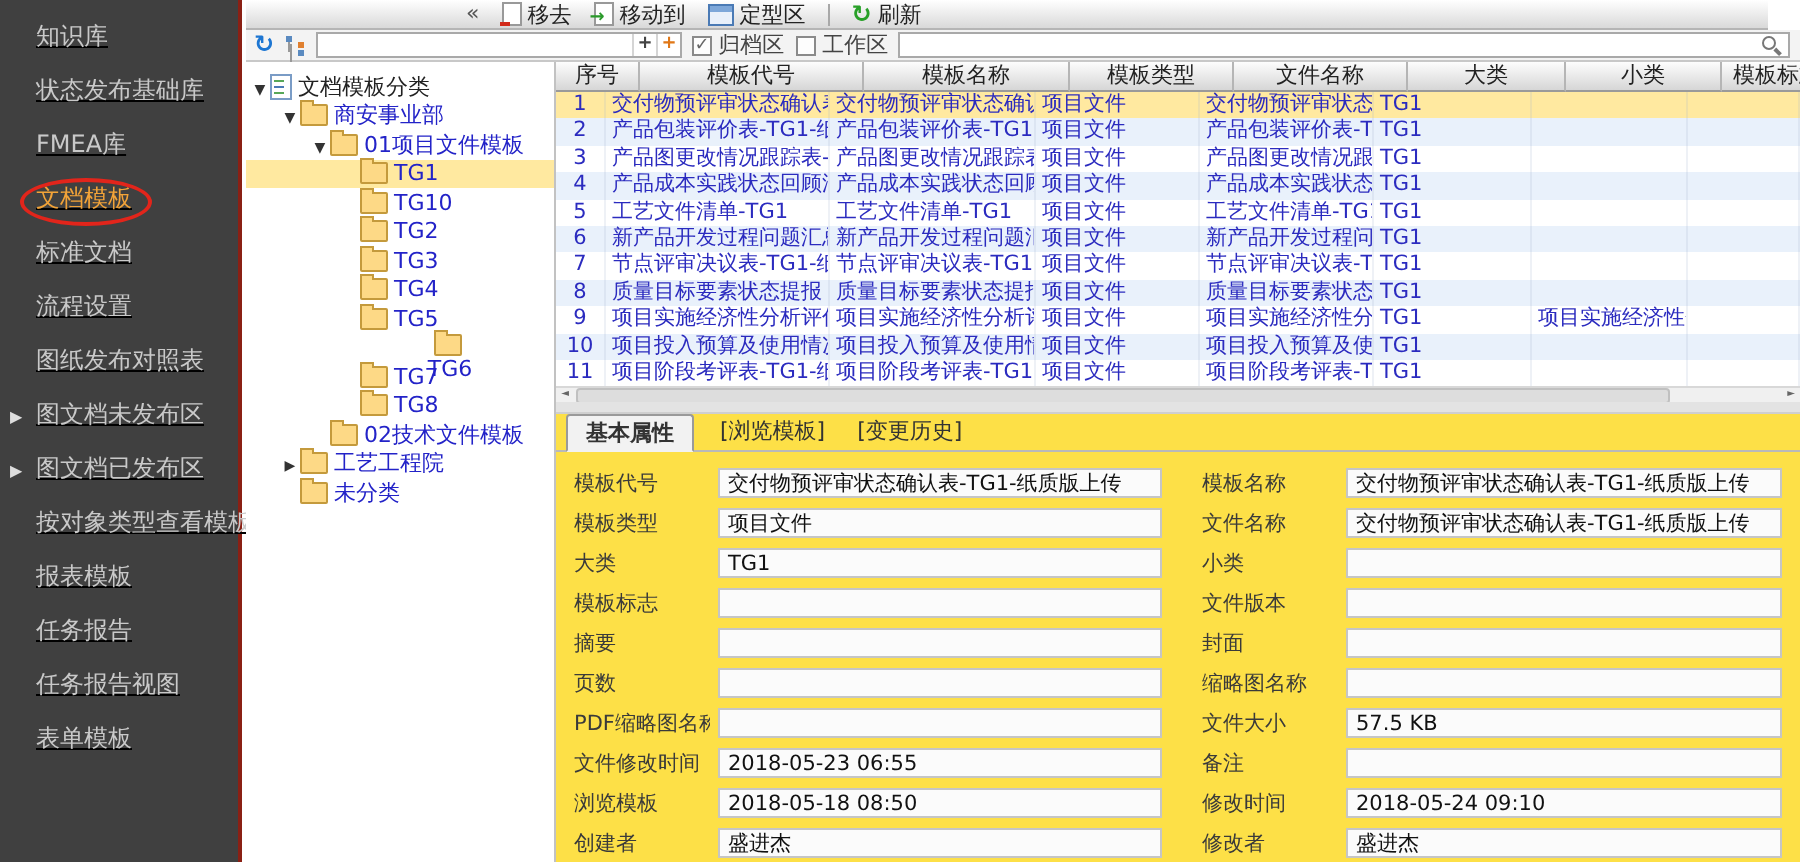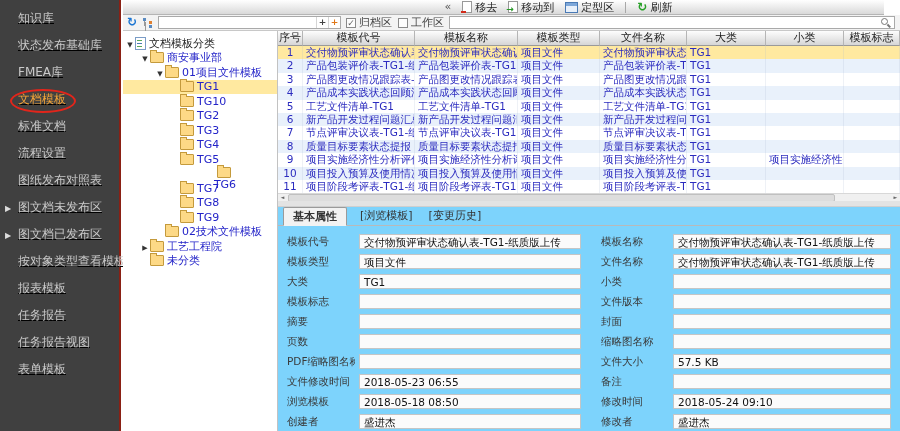--- a/index.html
+++ b/index.html
@@ -13,21 +13,21 @@
              color:#c9c9c9;font-size:12px;cursor:pointer;white-space:nowrap;}
   .side-item .side-arrow{position:absolute;left:5px;top:0;}
   .side-arrow::before{content:"\25B6";font-size:8px;color:#ddd;}
   .side-item.active{color:#f2a338;}
   .ellipse{position:absolute;left:10px;top:3px;width:62px;height:20px;
            border:2px solid #e2251b;border-radius:50%;pointer-events:none;}
 
   
   #toolbar{position:absolute;left:123px;top:0;right:16px;height:15px;
            background:linear-gradient(#ffffff,#d9d9d9);border-bottom:1px solid #b5b5b5;
-           display:flex;align-items:center;box-sizing:border-box;justify-content:center;}
+           display:flex;align-items:center;box-sizing:border-box;}
   #collapse-btn{margin-left:110px;color:#555;cursor:pointer;line-height:12px;}
   #collapse-btn::before{content:"\00AB";font-size:11px;}
   #tb-buttons{display:flex;align-items:center;}
   .tb-btn{display:inline-flex;align-items:center;gap:3px;margin-left:11px;color:#222;cursor:pointer;line-height:13px;}
   .tb-label{font-size:11px;}
   .tb-sep{width:1px;height:11px;background:#a8a8a8;margin-left:11px;display:inline-block;}
 
   
   .icon{display:inline-block;position:relative;}
   .icon-remove-doc{width:8px;height:10px;background:#fff;border:1px solid #999;}
@@ -108,21 +108,21 @@
   .hs-arrow{position:absolute;top:0;width:9px;height:7px;color:#666;text-align:center;
             font-size:5px;line-height:7px;cursor:pointer;}
   #hs-left{left:0;}  #hs-left::before{content:"\25C4";}
   #hs-right{right:0;} #hs-right::before{content:"\25BA";}
   #hs-thumb{position:absolute;left:10px;top:0;width:545px;height:6px;background:#ddd;
             border:1px solid #c0c0c0;border-radius:2px;cursor:pointer;}
 
   
   #splitter{position:absolute;left:278px;right:0;top:201px;height:6px;background:#e3e3e3;
             border-bottom:1px solid #cfcfcf;box-sizing:border-box;cursor:row-resize;}
-  #detail{position:absolute;left:278px;right:0;top:207px;bottom:0;background:#7dd3fc;box-sizing:border-box;}
+  #detail{position:absolute;left:278px;right:0;top:207px;bottom:0;background:#fde047;box-sizing:border-box;}
   #tabs{display:flex;align-items:flex-end;height:18px;padding-left:5px;border-bottom:1px solid #b9b9b9;gap:10px;}
   .tab{font-size:11px;color:#333;padding:2px 3px;cursor:pointer;white-space:nowrap;}
   .tab.active{background:#f2f2f2;border:1px solid #9a9a9a;border-bottom:1px solid #f2f2f2;
               margin-bottom:-1px;font-weight:bold;border-radius:2px 2px 0 0;padding:1px 9px;}
   #form{display:grid;grid-template-columns:68px 222px 12px 68px 218px;column-gap:4px;row-gap:5px;
         padding:8px 6px 0 9px;align-items:center;}
   .f-label{font-size:10.5px;color:#3a3a3a;overflow:hidden;white-space:nowrap;}
   .f-input{height:15px;line-height:14px;background:#fbfbfb;border:1px solid #c5c5c5;padding:0 4px;
            font-size:10.5px;color:#111;overflow:hidden;white-space:nowrap;box-sizing:border-box;}
   .f-spacer{height:1px;}
@@ -249,45 +249,40 @@
       <div class="tree-row" style="padding-left: 47px;">
         <span class="tree-arrow"></span>
         <span class="icon-folder"></span>
         <span class="tree-label">TG7</span>
       </div>
       <div class="tree-row" style="padding-left: 47px;">
         <span class="tree-arrow"></span>
         <span class="icon-folder"></span>
         <span class="tree-label">TG8</span>
       </div>
-      <div class="tree-row" style="padding-left: 47px;">
-        <span class="tree-arrow"></span>
-        <span class="icon-folder"></span>
-        <span class="tree-label">TG9</span>
-      </div>
       <div class="tree-row" style="padding-left: 32px;">
         <span class="tree-arrow"></span>
         <span class="icon-folder"></span>
         <span class="tree-label">02技术文件模板</span>
       </div>
       <div class="tree-row" style="padding-left: 17px;">
         <span class="tree-arrow collapsed"></span>
         <span class="icon-folder"></span>
         <span class="tree-label">工艺工程院</span>
       </div>
       <div class="tree-row" style="padding-left: 17px;">
         <span class="tree-arrow"></span>
         <span class="icon-folder"></span>
         <span class="tree-label">未分类</span>
       </div>
     </div>
 
   <div id="tablewrap">
     <div id="thead">
-        <div class="th" style="width: 25px;">序号</div>
+        <div class="th" style="width: 42px;">序号</div>
         <div class="th" style="width: 112px;">模板代号</div>
         <div class="th" style="width: 103px;">模板名称</div>
         <div class="th" style="width: 82px;">模板类型</div>
         <div class="th" style="width: 87px;">文件名称</div>
         <div class="th" style="width: 79px;">大类</div>
         <div class="th" style="width: 78px;">小类</div>
         <div class="th" style="width: 56px;">模板标志</div>
       </div>
     <div id="tbody">
         <div class="tr sel">

